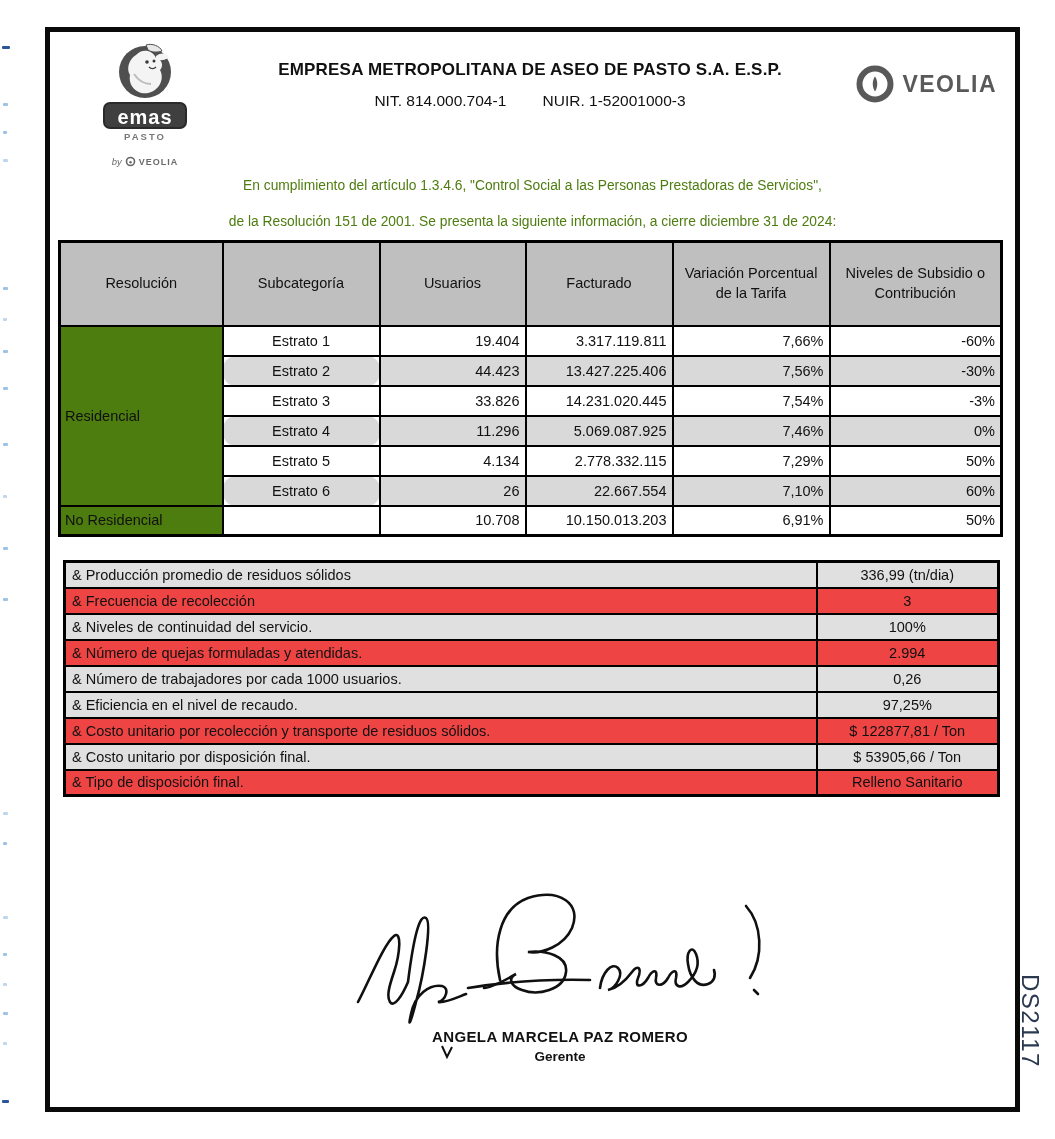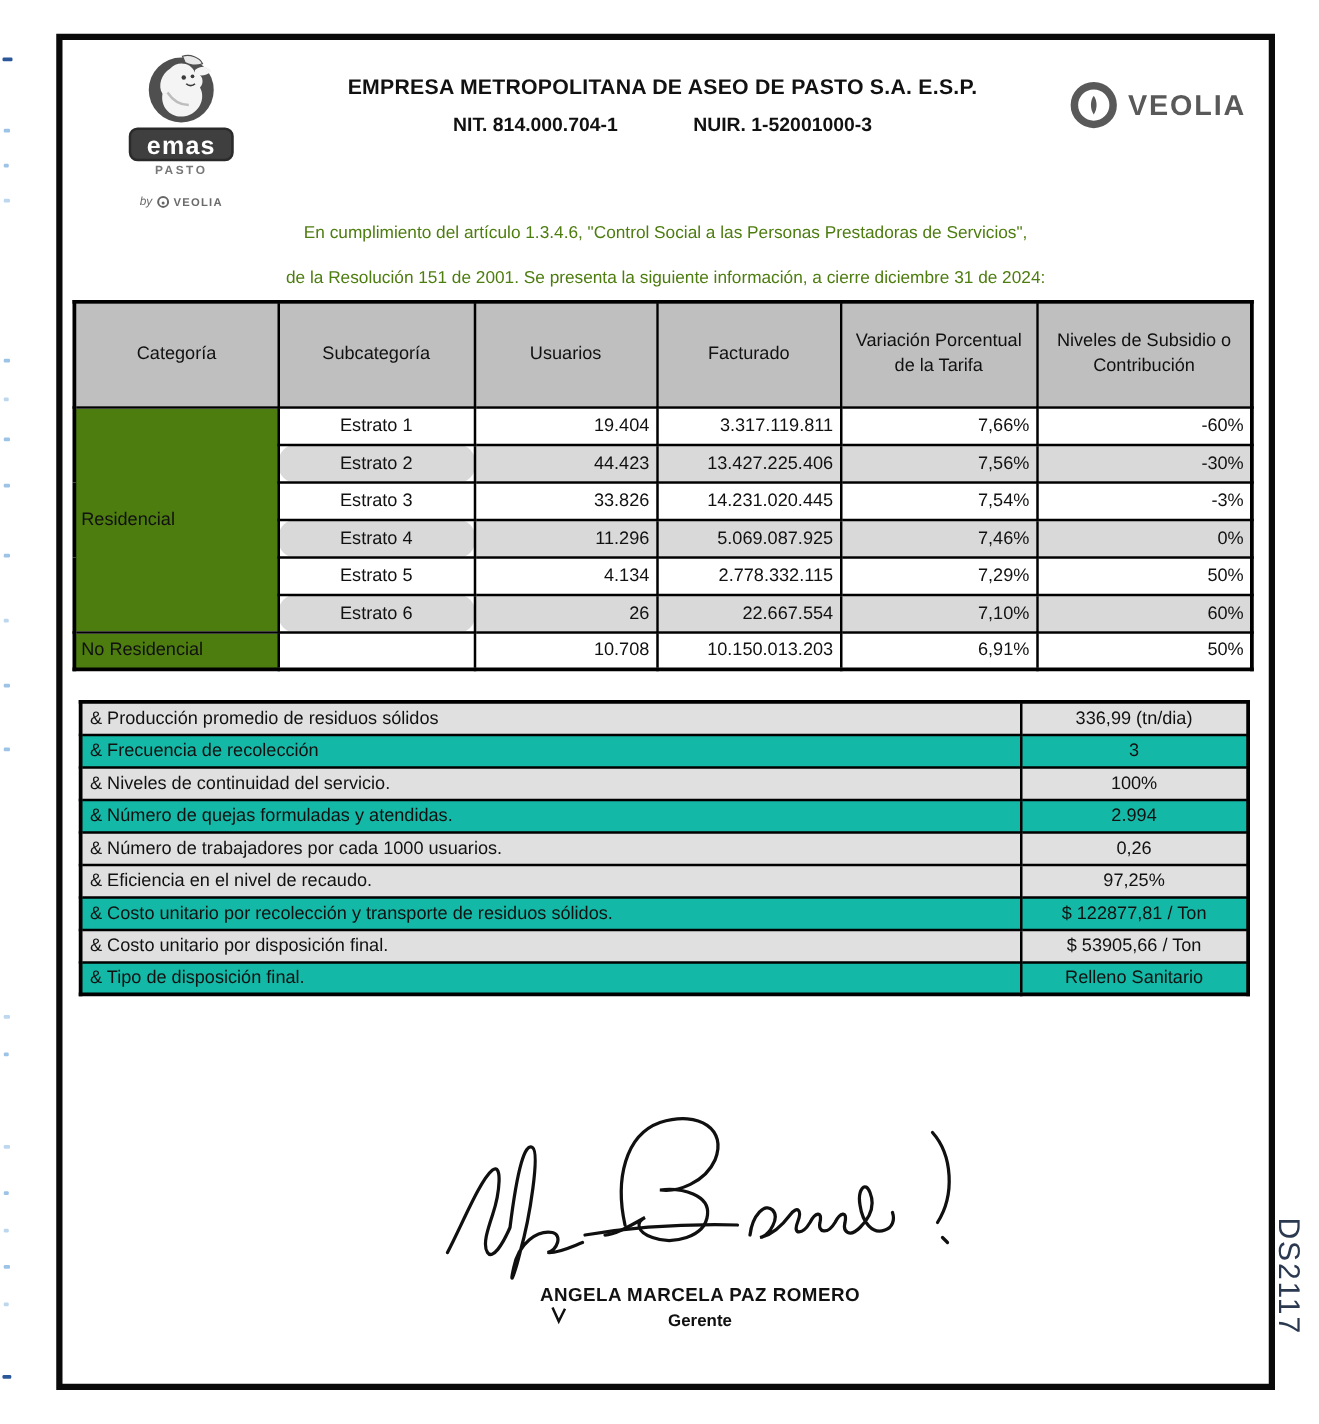--- a/index.html
+++ b/index.html
@@ -23,21 +23,21 @@
   .emas-city { margin-top:2px; font-size:9.5px; letter-spacing:2px; color:#787878; font-weight:bold; }
   .emas-by { margin-top:14px; font-size:9.5px; color:#6b6b6b; display:flex; align-items:center;
              justify-content:center; gap:3px; }
   .emas-by .by { font-style:italic; }
   .emas-by .brand { font-weight:bold; letter-spacing:1px; font-size:9px; }
 
   
   .title-block { position:absolute; left:150px; top:28px; width:660px; text-align:center; }
   .company { font-size:17px; font-weight:bold; letter-spacing:0.2px; }
   .ids { margin-top:12px; font-size:15.5px; }
-  .ids span { margin:0 28px;font-weight:bold; }
+  .ids span { margin:0 16px; }
 
   
   .veolia { position:absolute; right:18px; top:32px; display:flex; align-items:center; gap:7px; }
   .veolia-text { font-size:23px; font-weight:bold; color:#595959; letter-spacing:1.5px; }
 
   
   .intro { position:absolute; left:0; top:136px; width:965px; text-align:center;
            font-size:13.8px; line-height:36px; color:#4d7c0f; }
 
   
@@ -46,21 +46,21 @@
   .t1 th, .t1 td { border:2px solid #000; overflow:hidden; }
   .t1 th { background:#bfbfbf; font-weight:400; height:84px; line-height:1.35; padding:2px 6px; text-align:center; }
   .t1 td { height:30px; padding:0 5px; background:#fff; }
   .t1 .cat { text-align:left; background:#4d7c0f; vertical-align:middle; padding-left:4px; }
   .t1 .sub { text-align:center;border-radius:13px; }
   .t1 .num { text-align:right;margin-left:16px; }
   .t1 tr.shade td.dat { background:#d9d9d9; }
 
   
   .t2 { position:absolute; left:13px; top:528px; width:937px; font-size:14.5px; border:3px solid #000; }
-  .t2 td { border:2px solid #000; height:26px; background:#14b8a6; padding:0 5px; }
+  .t2 td { border:2px solid #000; height:26px; background:#ef4444; padding:0 5px; }
   .t2 .lab { text-align:left; padding-left:6px; }
   .t2 .val { text-align:center; width:182px; }
   .t2 tr.shade td { background:#e0e0e0; }
 
   
   .sig-block { position:absolute; left:290px; top:852px; width:440px; text-align:center; }
   .sig-scribble { display:block; margin:0 auto; overflow:visible; }
   .sig-name { font-size:15px; font-weight:bold; letter-spacing:0.4px; margin-top:-6px; }
   .sig-title { font-size:13.5px; font-weight:bold; margin-top:4px; }
   .sig-vmark { position:absolute; left:100px; top:160px; }
@@ -146,21 +146,21 @@
       <colgroup>
         <col style="width:163px">
           <col style="width:157px">
           <col style="width:146px">
         <col style="width:147px">
           <col style="width:157px">
           <col style="width:172px">
       </colgroup>
       <tbody>
           <tr>
-        <th>Categoría</th>
+        <th>Resolución</th>
         <th>Subcategoría</th>
         <th>Usuarios</th>
         <th>Facturado</th>
         <th>Variación Porcentual de la Tarifa</th>
         <th>Niveles de Subsidio o Contribución</th>
       </tr>
       <tr>
         <td class="cat" rowspan="6">Residencial</td>
         <td class="sub dat">Estrato 1</td>
         <td class="num dat">19.404</td>

